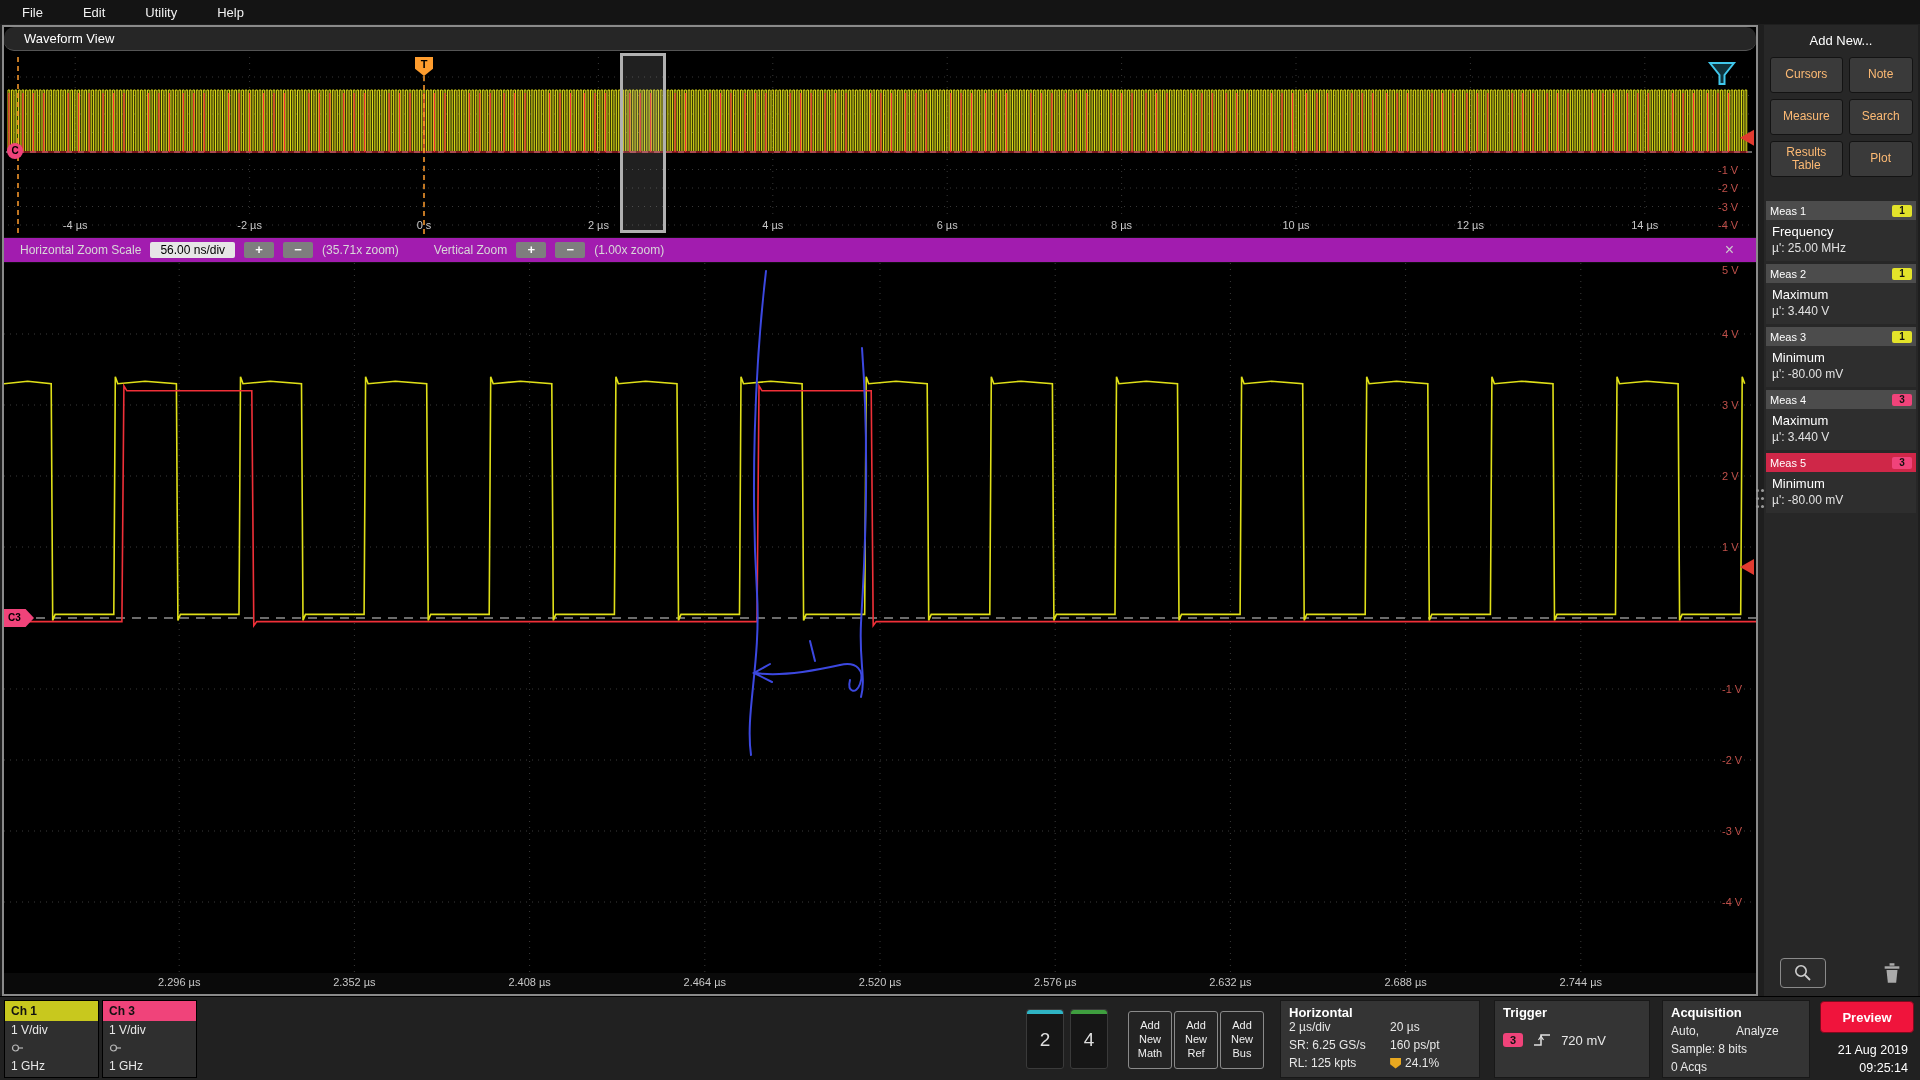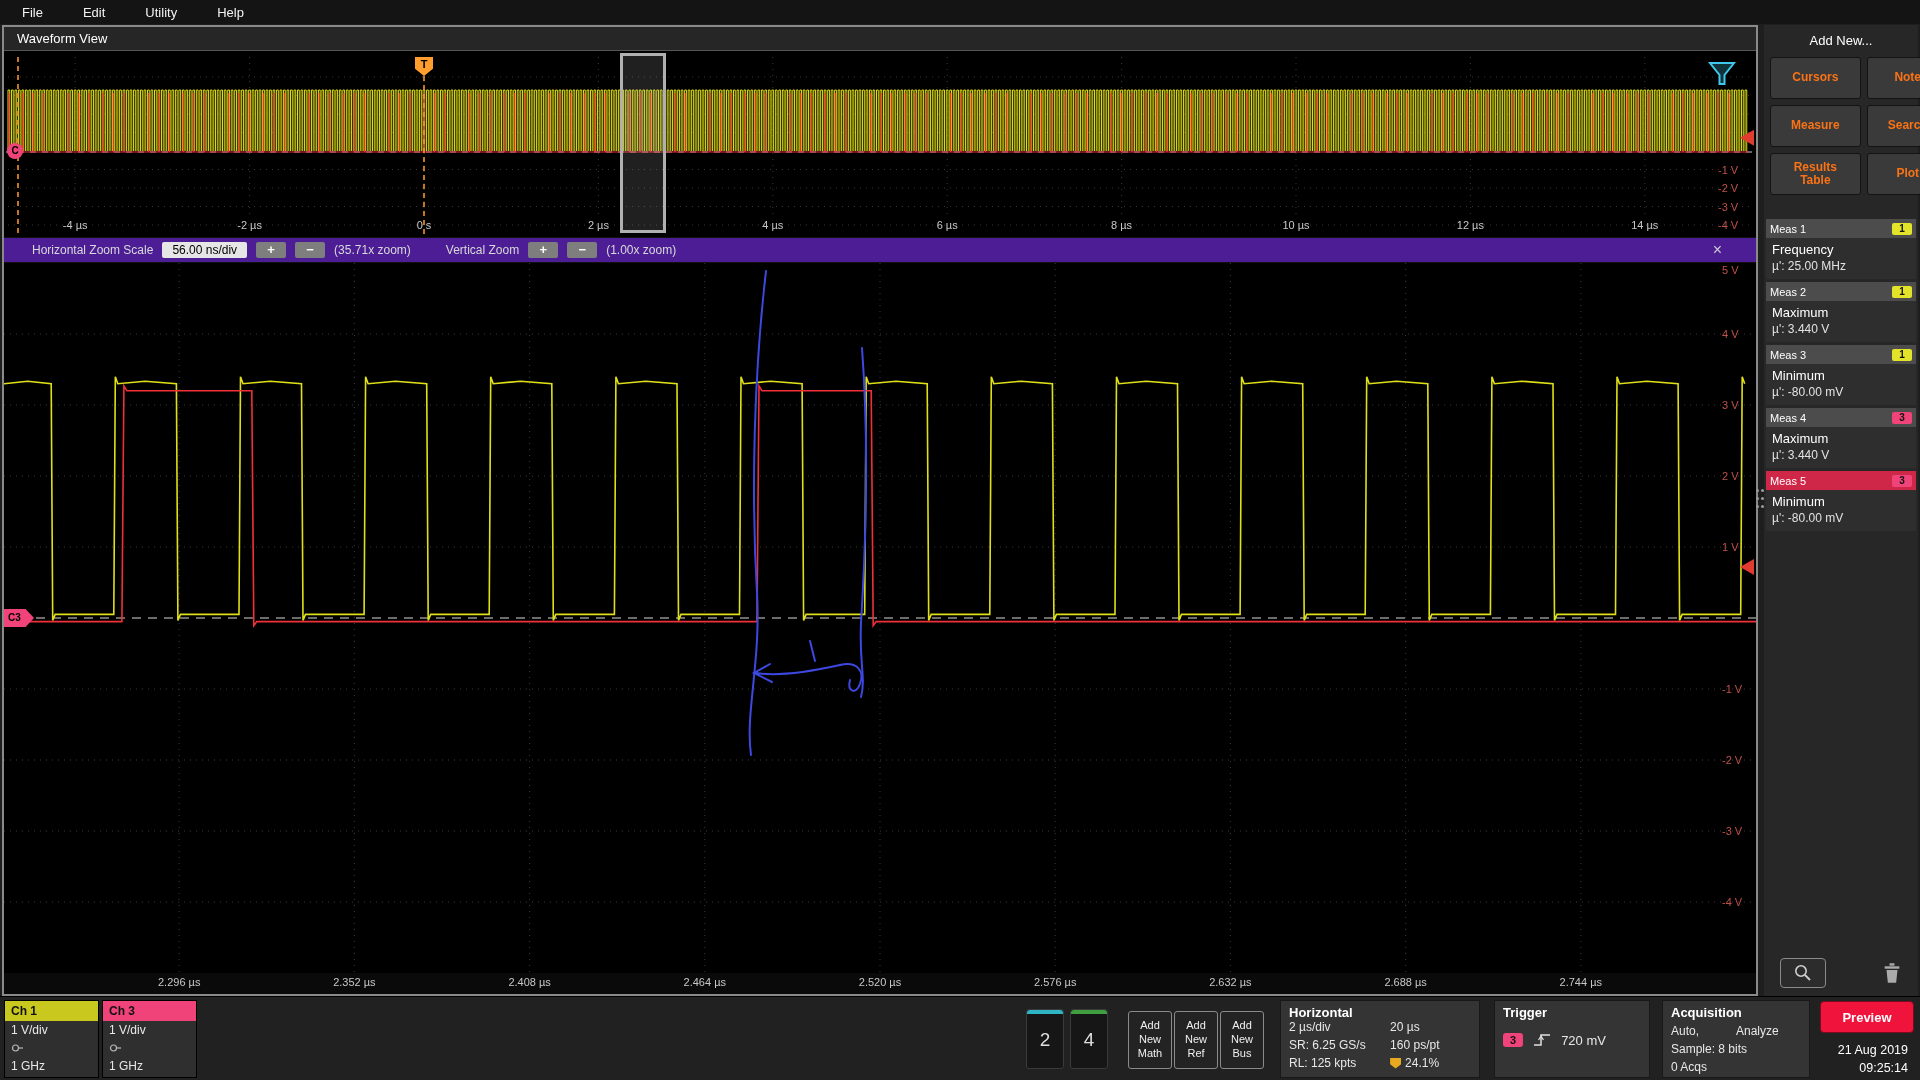--- a/index.html
+++ b/index.html
@@ -5,46 +5,46 @@
   *{margin:0;padding:0;box-sizing:border-box;}
   html,body{width:1920px;height:1080px;}
   body{position:relative;background:#1e1e1e;font-family:"Liberation Sans",sans-serif;overflow:hidden;color:#e8e8e8;}
 
   
   .menubar{position:absolute;top:0;left:0;width:1920px;height:24px;background:#141414;display:flex;align-items:center;gap:40px;padding-left:22px;font-size:13px;color:#f2f2f2;}
   .menu-item{cursor:default;}
 
   
   .wv-panel{position:absolute;left:2px;top:25px;width:1756px;height:971px;background:#000;border:2px solid #8a8a8a;}
-  .wv-header{height:24px;background:#262626;color:#fff;font-size:13px;line-height:24px;padding-left:13px;border-bottom:1px solid #555;}
+  .wv-header{height:24px;background:#262626;color:#fff;font-size:13px;line-height:24px;padding-left:20px;border-bottom:1px solid #555;border-radius:10px;}
   .overview{position:relative;height:186px;background:#000;}
   #ov-svg{position:absolute;left:0;top:0;}
   #ov-labels{position:absolute;inset:0;pointer-events:none;}
   .ov-time-label{position:absolute;width:60px;text-align:center;font-size:11px;color:#c8c8c8;top:168px;}
   .ov-zoom-box{position:absolute;left:616px;top:2px;width:46px;height:180px;border:3px solid #b0b0b0;background:rgba(180,180,180,0.18);}
   .ov-trig-flag{position:absolute;left:411px;top:6px;width:18px;height:19px;background:#ff9d2e;color:#000;font-weight:bold;font-size:11px;text-align:center;line-height:14px;clip-path:polygon(0 0,100% 0,100% 62%,50% 100%,0 62%);}
   .ov-ch-badge{position:absolute;left:3px;top:92px;width:16px;height:16px;border-radius:50%;background:#f0437a;color:#000;font-size:10px;font-weight:bold;text-align:center;line-height:16px;}
 
-  .zoombar{position:relative;height:26px;background:#4c1d95;display:flex;align-items:center;gap:9px;padding:0 28px;font-size:12px;color:#d8d8d8;border-top:1px solid #101010;border-bottom:1px solid #101010;}
+  .zoombar{position:relative;height:26px;background:#a21caf;display:flex;align-items:center;gap:9px;padding:0 16px;font-size:12px;color:#d8d8d8;border-top:1px solid #101010;border-bottom:1px solid #101010;}
   .zb-field{background:#e6e6e6;color:#000;padding:1px 10px;border-radius:2px;font-size:12px;}
   .zb-btn{width:30px;height:16px;background:#7e7e7e;color:#fff;border:none;border-radius:2px;text-align:center;line-height:14px;font-size:13px;font-weight:bold;font-family:inherit;}
   .zb-gap{margin-left:26px;}
   .zb-close{margin-left:auto;font-size:16px;color:#ccc;padding:0 6px;cursor:default;}
 
   .mainplot{position:relative;height:731px;background:#000;}
   #main-svg{position:absolute;left:0;top:0;}
   .c3-badge{position:absolute;left:0;top:346px;width:30px;height:18px;background:#f0437a;color:#000;font-size:10px;font-weight:bold;text-align:left;padding-left:4px;line-height:18px;clip-path:polygon(0 0,72% 0,100% 50%,72% 100%,0 100%);}
   .main-time-labels{position:absolute;left:0;bottom:0;width:100%;height:21px;background:#0a0a0a;}
   .mt-label{position:absolute;width:80px;text-align:center;font-size:11px;color:#c8c8c8;top:3px;}
 
   
   .sidebar{position:absolute;left:1764px;top:25px;width:154px;height:971px;background:#272727;}
   .sb-title{text-align:center;font-size:13px;font-weight:normal;color:#fff;padding-top:8px;}
   .sb-grid{display:grid;grid-template-columns:1fr 1fr;gap:6px;padding:9px 6px 10px;}
-  .sb-btn{height:36px;background:#3a3a3a;border:1px solid #131313;border-radius:3px;color:#f97316;font-size:12px;font-family:inherit;display:flex;align-items:center;justify-content:center;text-align:center;line-height:1.1;padding:20px;font-weight:bold;}
+  .sb-btn{height:36px;background:#3a3a3a;border:1px solid #131313;border-radius:3px;color:#fdba74;font-size:12px;font-family:inherit;display:flex;align-items:center;justify-content:center;text-align:center;line-height:1.1;padding:12px;}
   #meas-list{margin-top:14px;}
   .meas{margin:0 2px 3px;background:#2e2e2e;}
   .meas-h{height:19px;background:#4c4c4c;display:flex;align-items:center;justify-content:space-between;padding:0 4px;font-size:11px;color:#fff;}
   .meas.sel .meas-h{background:#cf2748;}
   .meas-badge{min-width:20px;height:12px;border-radius:2px;color:#111;font-size:10px;font-weight:bold;text-align:center;line-height:12px;padding:0 2px;}
   .meas-type{font-size:13px;color:#fff;padding:4px 6px 0;}
   .meas-value{font-size:12px;color:#e2e2e2;padding:2px 6px 6px;}
   .sb-bottom{position:absolute;bottom:8px;left:0;width:100%;display:flex;justify-content:space-between;align-items:center;padding:0 16px;}
   .sb-zoomtool{width:46px;height:30px;background:#2c2c2c;border:1px solid #8a8a8a;border-radius:4px;display:flex;align-items:center;justify-content:center;}
   .sb-trash{display:flex;align-items:center;}

